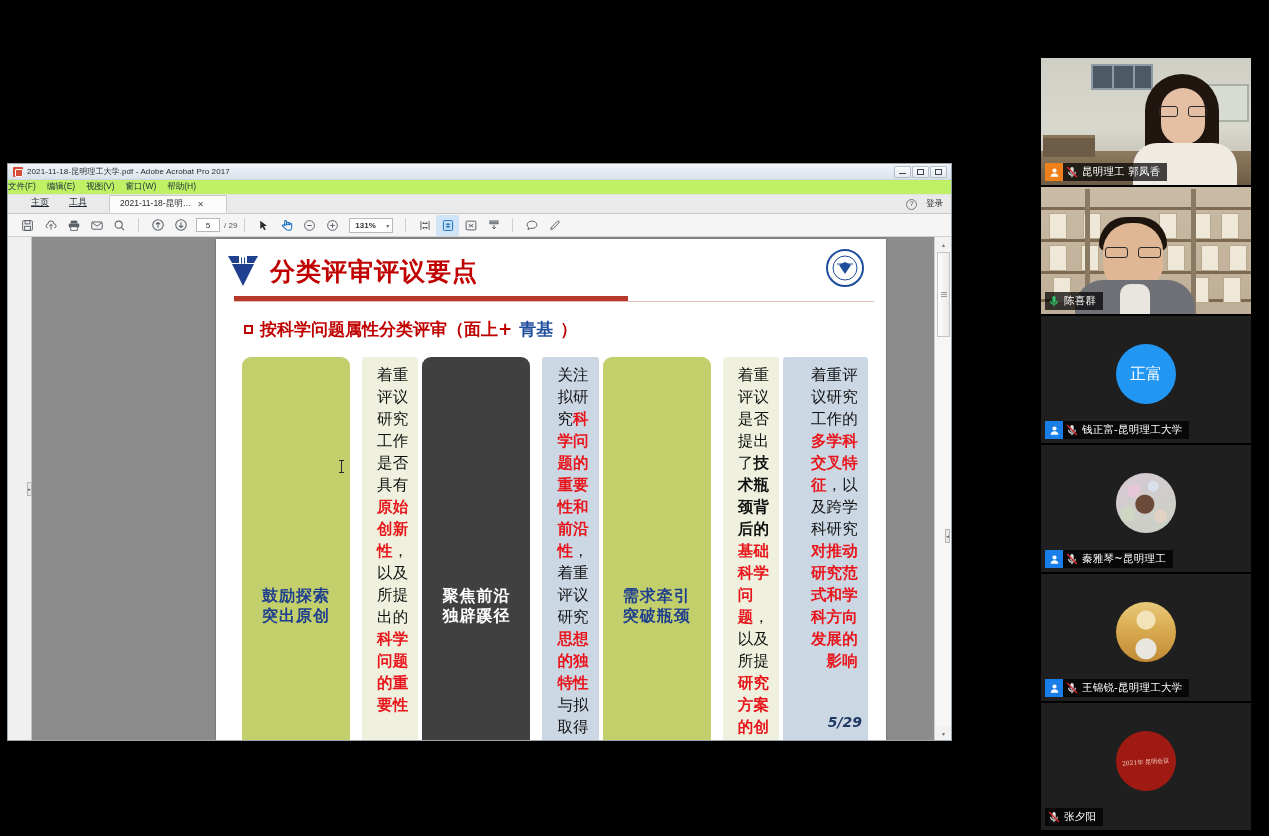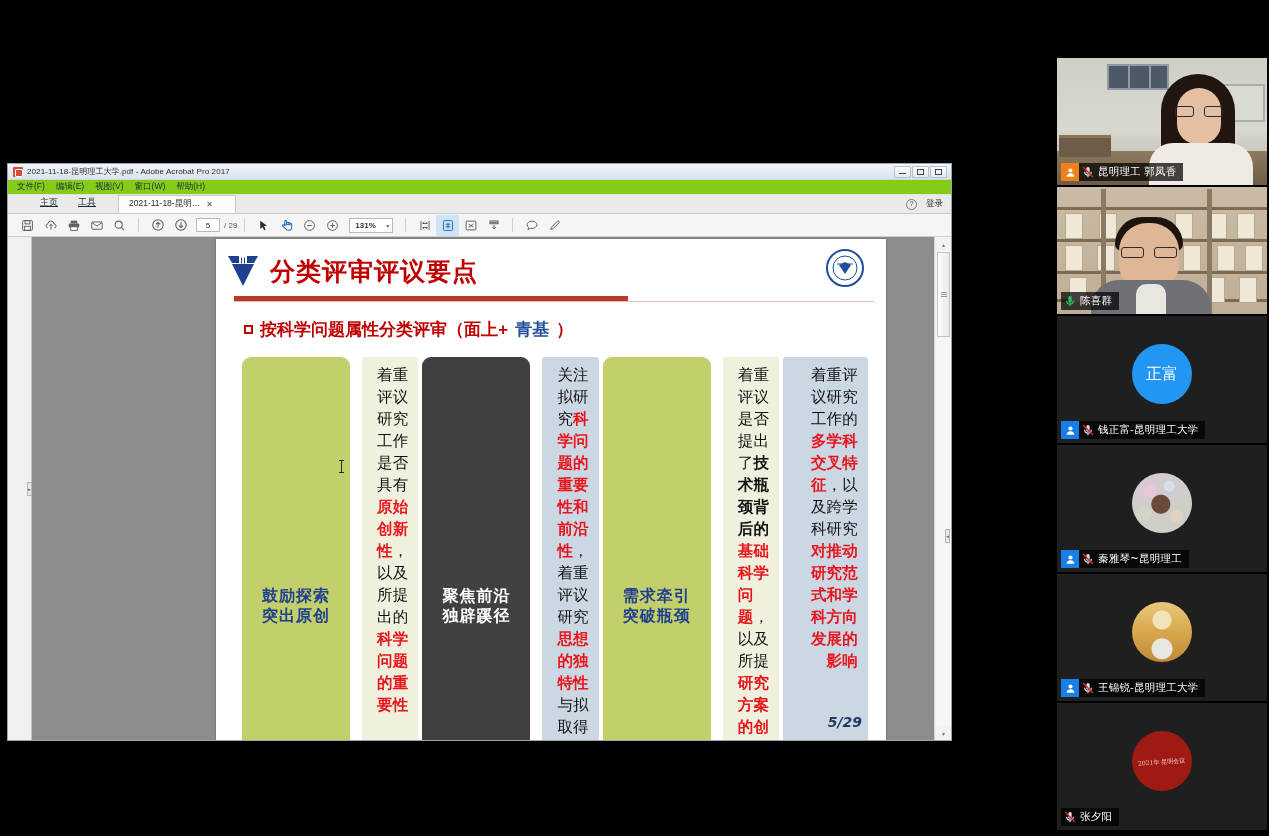--- a/index.html
+++ b/index.html
@@ -53,31 +53,31 @@
     background: linear-gradient(to bottom,#fbfcfd,#e4e9ef);
     border: 1px solid #b6bfc9; border-radius: 1px;
     display: flex; align-items: center; justify-content: center;
   }
   .wb-min { width: 7px; height: 1px; background: #3d4651; margin-top: 4px; }
   .wb-max { width: 7px; height: 6px; border: 1px solid #3d4651; }
   .wb-cls { width: 7px; height: 6px; border: 1px solid #3d4651; position: relative; }
 
   
   .menubar {
-    height: 15px; min-height: 15px; background: #84cc16;
+    height: 15px; min-height: 15px; background: #bef264;
     border-bottom: 1px solid #e2e2e2;
-    display: flex; align-items: center; padding-left: 9px; gap: 11px;
+    display: flex; align-items: center; gap: 11px;
   }
   .menu-item { font-size: 8.5px; color: #23303c; cursor: default; white-space: nowrap; }
 
   
   .tabstrip {
     height: 19px; min-height: 19px;
     background: #eaeaea; border-bottom: 1px solid #c9c9c9;
-    display: flex; align-items: flex-end; padding-left: 22px;
+    display: flex; align-items: flex-end; padding-left: 13px;
   }
   .quick-tab {
     font-size: 9px; color: #1c2733; padding: 3px 10px 4px 10px;
     text-decoration: underline; white-space: nowrap;
   }
   .doc-tab {
     margin-left: 12px; background: #fcfcfc; border: 1px solid #c9c9c9;
     border-bottom: 1px solid #fcfcfc;
     height: 18px; display: flex; align-items: center; gap: 6px;
     padding: 0 7px 0 10px; font-size: 8.5px; color: #2b2b2b; white-space: nowrap;
@@ -167,21 +167,21 @@
     background: #fff;
   }
   .slide-seal-inner { width: 26px; height: 26px; }
   .title-rule {
     margin: 7px 0 0 8px; height: 6px; width: 394px; background: #b8392b;
   }
   .title-rule-thin { margin-left: 8px; height: 1px; width: 640px; background: #e7bdb8; margin-top: -1px; }
 
   .bullet-line {
     display: flex; align-items: center; gap: 7px; margin: 16px 0 0 28px;
-    font-size: 17px; font-weight: bold; color: #c00000; font-family: Liberation Mono, monospace;
+    font-size: 17px; font-weight: bold; color: #c00000;
   }
   .bullet-sq { width: 9px; height: 9px; border: 2px solid #c00000; flex: none; }
   .bl-blue { color: #1f4e9c; }
 
   .rows { margin: 16px 18px 0 26px; display: flex; flex-direction: row; gap: 4px; }
   .row { display: flex; gap: 12px; align-items: stretch; }
   .row-tag {
     width: 108px; flex: none; border-radius: 9px;
     display: flex; flex-direction: column; align-items: center; justify-content: center;
     font-size: 16px; font-weight: bold; line-height: 1.22; letter-spacing: 1px;
@@ -208,21 +208,21 @@
     background: #2a2a2a;
   }
   .text-cursor:before, .text-cursor:after {
     content: ""; position: absolute; left: -2px; width: 5px; height: 1px; background: #2a2a2a;
   }
   .text-cursor:before { top: 0; }
   .text-cursor:after { bottom: 0; }
 
   
   .video-panel {
-    position: absolute; right: 0; top: 0; width: 214px; height: 836px;
+    position: absolute; right: 16px; top: 0; width: 214px; height: 836px;
     background: #000; display: flex; flex-direction: column;
     padding: 58px 2px 0 2px; gap: 2px;
   }
   .vtile {
     position: relative; height: 127px; background: #1f1f1f; overflow: hidden;
     flex: none;
   }
   .vtile.speaking { outline: 2px solid #25a95e; outline-offset: -2px; }
   .vtile-media { position: absolute; inset: 0; }
   .nameplate {

